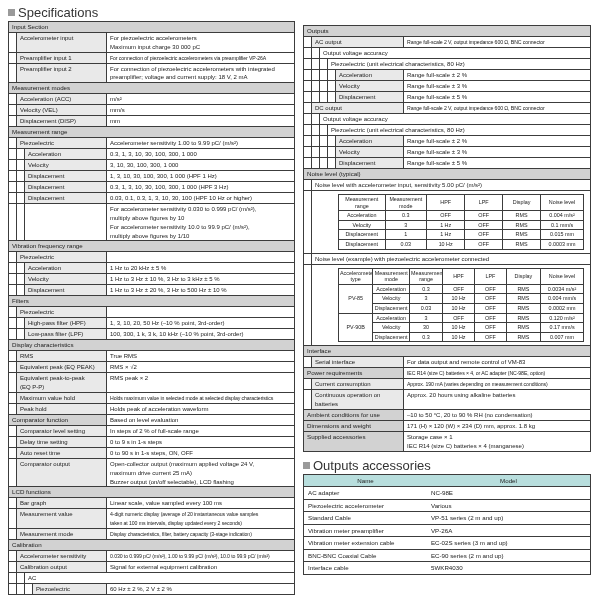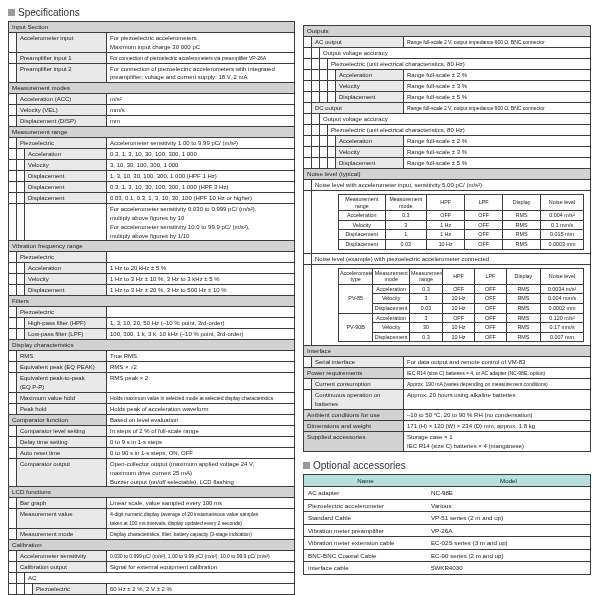--- a/index.html
+++ b/index.html
@@ -1,21 +1,21 @@
 <!DOCTYPE html>
 <html><head>
 <meta charset="utf-8">
 <style>
   html,body { margin:0; padding:0; background:#ffffff; }
   body { width:600px; height:595px; font-family:"Liberation Sans", sans-serif; color:#222; }
   .page { position:relative; width:600px; height:595px; background:#fff; overflow:hidden; }
   .col { position:absolute; top:8px; }
   .col-left  { left:8px;  width:287px; }
   .col-right { left:303px; width:288px; }
-  .doc-title { display:flex; align-items:center; gap:3px; font-size:10px; line-height:9px; margin-bottom:4px; color:#333; }
+  .doc-title { display:flex; align-items:center; gap:3px; font-size:13px; line-height:9px; margin-bottom:4px; color:#333; }
   .sq { width:7px; height:7px; background:#9a9a9a; flex:none; }
   .spec-table { border:1px solid #3c3c3c; background:#fff; }
   .srow { display:flex; align-items:stretch; border-top:1px solid #3c3c3c; min-height:10px; }
   .srow:first-child { border-top:none; }
   .sec-bar { background:#d2d2d2; flex:1; padding:1px 3px 0 3px; font-size:6.2px; line-height:8.6px; }
   .spacer { width:7px; flex:none; border-right:1px solid #3c3c3c; background:#fff; }
   .lbl { background:#e9e9e9; border-right:1px solid #3c3c3c; padding:1px 3px 0 3px; font-size:6px; line-height:8.8px; flex:none; box-sizing:border-box; }
   .lbl.sec { background:#d2d2d2; font-size:6.2px; }
   .lbl.white { background:#fff; }
   .val { flex:1; background:#fff; padding:1px 3px 0 3px; font-size:6px; line-height:8.8px; min-width:0; }
@@ -537,21 +537,21 @@
           <div class="lbl sec" style="width: 100px;">Dimensions and weight</div>
           <div class="val">171 (H) × 120 (W) × 234 (D) mm, approx. 1.8 kg</div>
         </div>
         <div class="srow">
           <div class="lbl sec" style="width: 100px;">Supplied accessories</div>
           <div class="val">Storage case × 1<br>IEC R14 (size C) batteries × 4 (manganese)</div>
         </div>
       </div>
     <div class="doc-title" style="margin-top:9px;">
       <span class="sq"></span>
-      <span>Optional accessories</span>
+      <span>Outputs accessories</span>
     </div>
     <div class="acc-table" id="accessories-table">
         <div class="acc-row head">
           <div class="acc-name">Name</div>
           <div class="acc-model">Model</div>
         </div>
         <div class="acc-row">
           <div class="acc-name">AC adapter</div>
           <div class="acc-model">NC-98E</div>
         </div>

